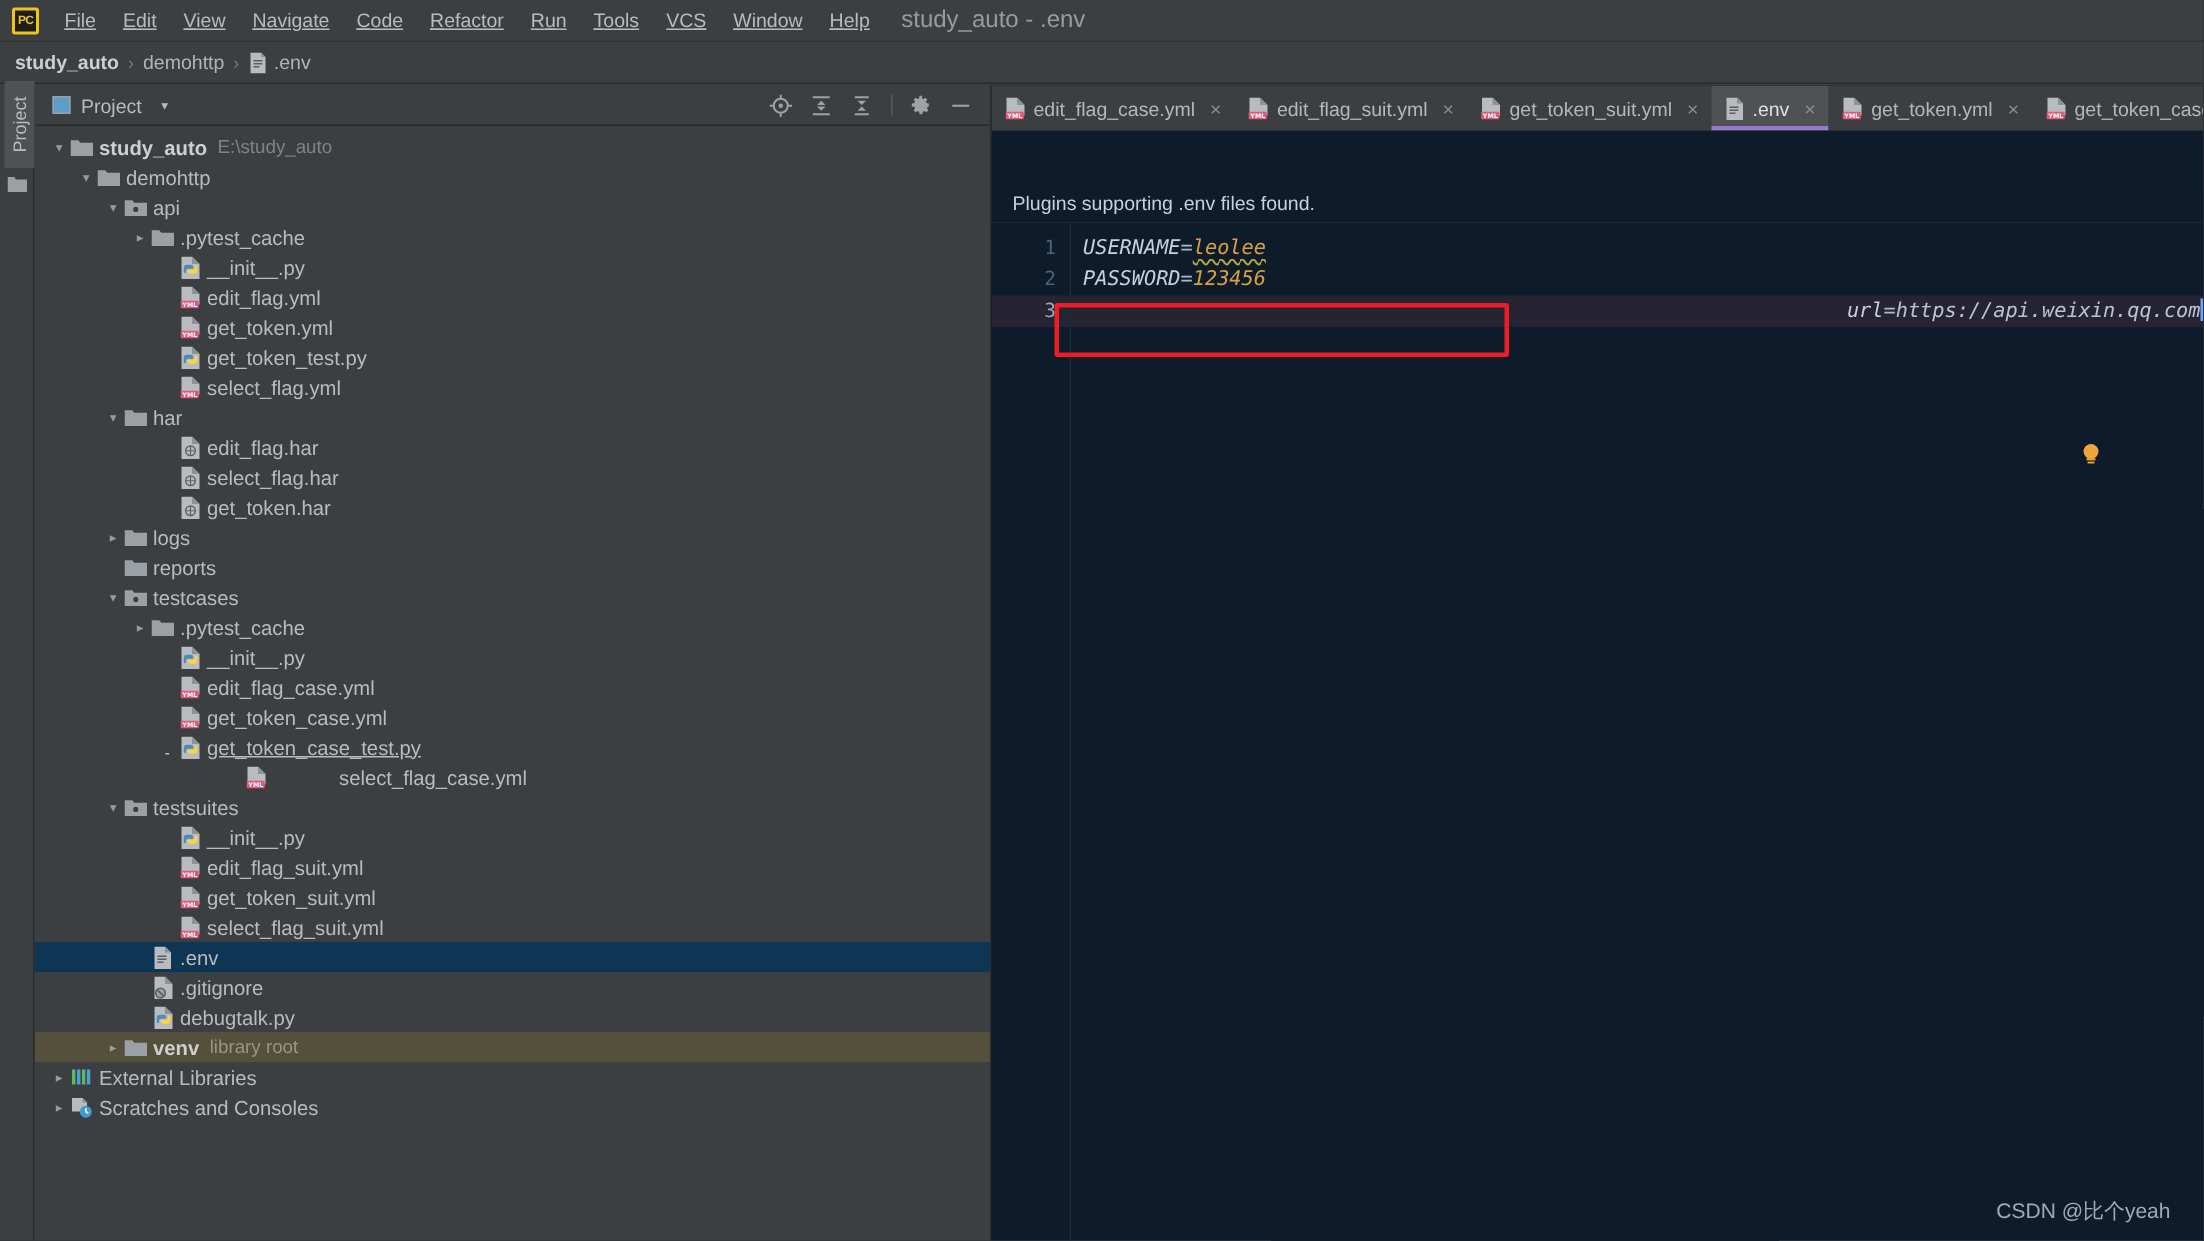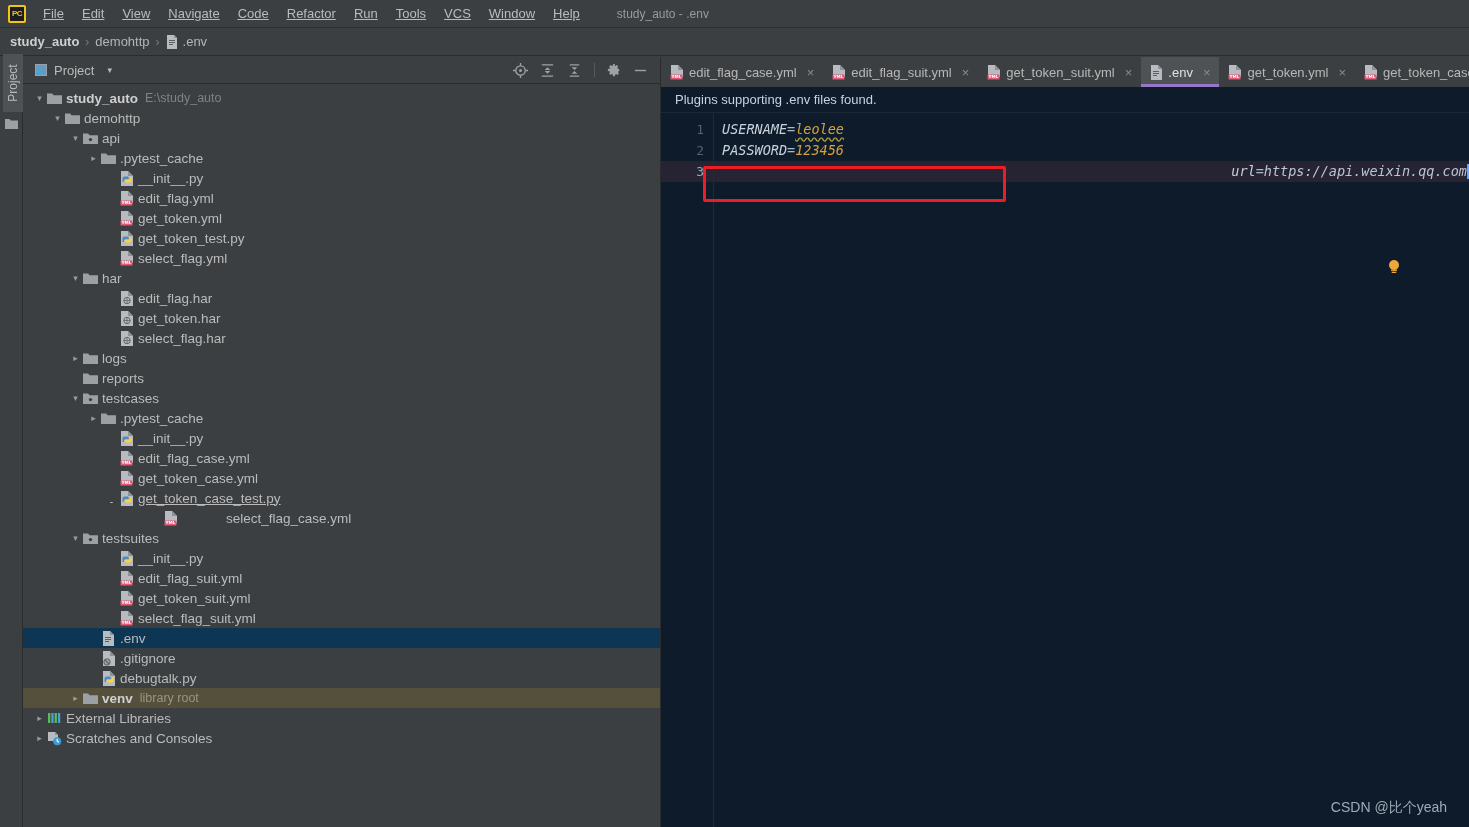--- a/index.html
+++ b/index.html
@@ -40,22 +40,22 @@
     color: #bbbbbb;
     font-size: 13px;
     padding: 3px 9px;
     cursor: default;
     white-space: nowrap;
     text-decoration: underline;
   }
   .menu-item .mn { text-decoration: underline; }
   .win-title {
     color: #9a9a9a;
-    font-size: 12px;
-    margin-left: 28px;
+    font-size: 16px;
+    margin-left: 12px;
     white-space: nowrap;
   }
 
   
   .breadcrumb {
     height: 28px;
     background: #3c3f41;
     display: flex;
     align-items: center;
     padding-left: 10px;
@@ -224,20 +224,21 @@
   .notice-bar {
     height: 26px;
     background: #0d1b2a;
     color: #c5d3e0;
     font-size: 13px;
     display: flex;
     align-items: center;
     padding-left: 14px;
     border-bottom: 1px solid #1a2838;
     flex: 0 0 26px;
+    margin-top: 36px;
   }
 
   .code-wrap {
     flex: 1;
     display: flex;
     background: #0d1b2a;
     position: relative;
     overflow: hidden;
   }
   .gutter {
@@ -544,33 +545,33 @@
           <div class="trow" style="padding-left: 82px;">
             <span class="arrow blank">&nbsp;</span>
             <span class="ticon">
               <svg width="14" height="15" viewBox="0 0 14 15">
                 <path d="M1 0h7l5 5v10H1z" fill="#b8bcc0"></path>
                 <path d="M8 0l5 5H8z" fill="#8d9296"></path>
                 <circle cx="7" cy="9.5" r="3.2" fill="none" stroke="#5e6468" stroke-width="1"></circle>
                 <path d="M7 6.3v6.4M3.8 9.5h6.4" stroke="#5e6468" stroke-width=".8"></path>
               </svg>
             </span>
-            <span class="tlabel">get_token.har</span>
+            <span class="tlabel">select_flag.har</span>
           </div>
           <div class="trow" style="padding-left: 82px;">
             <span class="arrow blank">&nbsp;</span>
             <span class="ticon">
               <svg width="14" height="15" viewBox="0 0 14 15">
                 <path d="M1 0h7l5 5v10H1z" fill="#b8bcc0"></path>
                 <path d="M8 0l5 5H8z" fill="#8d9296"></path>
                 <circle cx="7" cy="9.5" r="3.2" fill="none" stroke="#5e6468" stroke-width="1"></circle>
                 <path d="M7 6.3v6.4M3.8 9.5h6.4" stroke="#5e6468" stroke-width=".8"></path>
               </svg>
             </span>
-            <span class="tlabel">select_flag.har</span>
+            <span class="tlabel">get_token.har</span>
           </div>
           <div class="trow" style="padding-left: 46px;">
             <span class="arrow">▸</span>
             <span class="ticon">
               <svg width="15" height="13" viewBox="0 0 15 13">
                 <path d="M0 1.5h5.2l1.3 1.7H15V12H0z" fill="#9aa0a4"></path>
               </svg>
             </span>
             <span class="tlabel">logs</span>
           </div>

